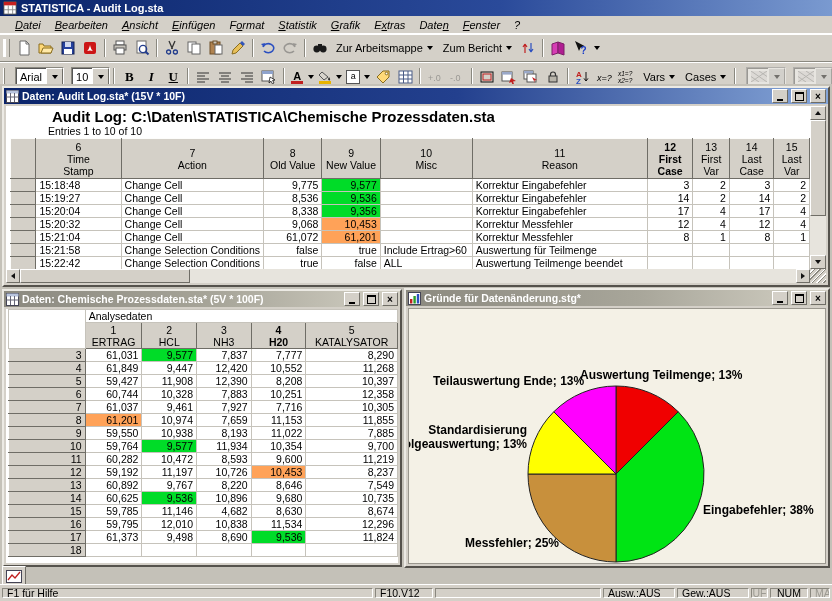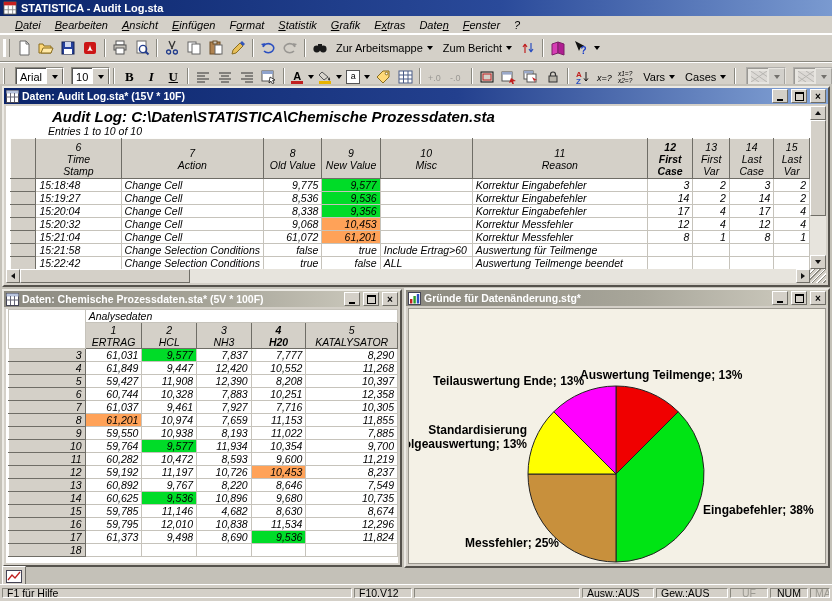--- a/index.html
+++ b/index.html
@@ -40,21 +40,21 @@
     color:#fff;font-weight:bold;font-size:10.5px;white-space:nowrap;overflow:hidden;}
   .wt-active{background:linear-gradient(to right,#0a246a 0%,#23408e 55%,#86a6d8 100%);}
   .wt-inactive{background:linear-gradient(to right,#8b897f 0%,#a8a69a 55%,#d3d0c4 100%);}
   .wt-text{flex:1;overflow:hidden;text-overflow:clip;}
   .win-btn{width:14px;height:12px;flex:0 0 auto;background:#d4d0c8;border:1px solid;
     border-color:#fff #6f6d66 #6f6d66 #fff;position:relative;display:flex;align-items:flex-end;justify-content:center;
     color:#000;font-size:10px;line-height:10px;font-weight:bold;}
   .g-min{width:6px;height:2px;background:#000;margin:0 auto 1px;}
   .g-max{width:7px;height:6px;border:1px solid #000;border-top:2px solid #000;margin:0 auto 1px;}
   .g-close{font-size:10px;line-height:11px;margin:0 auto;}
-  .win-content{position:absolute;left:2px;right:2px;top:18px;bottom:2px;background:#e5e5e5;overflow:hidden;font-style:italic;}
+  .win-content{position:absolute;left:2px;right:2px;top:18px;bottom:2px;background:#e5e5e5;overflow:hidden;}
   
   .sb-btn{background:#d4d0c8;border:1px solid;border-color:#fff #6f6d66 #6f6d66 #fff;
     display:flex;align-items:center;justify-content:center;box-sizing:border-box;}
   .vscroll{position:absolute;top:0;right:0;bottom:14px;width:16px;background:#e7e4dd;}
   .vscroll .up{position:absolute;top:0;left:0;width:16px;height:14px;}
   .vscroll .dn{position:absolute;bottom:0;left:0;width:16px;height:14px;}
   .vscroll .vthumb{position:absolute;top:14px;left:0;width:16px;height:96px;background:#d4d0c8;
     border:1px solid;border-color:#fff #6f6d66 #6f6d66 #fff;box-sizing:border-box;}
   .hscroll{position:absolute;left:0;right:16px;bottom:0;height:14px;background:#e7e4dd;}
   .hscroll .lf{position:absolute;left:0;top:0;width:14px;height:14px;}
@@ -914,16 +914,16 @@
       </svg>
   </div>
 </div>
 
 <div class="statusbar">
   <div class="sb-panel sb-help">F1 für Hilfe</div>
   <div class="sb-panel" style="width:58px;">F10,V12</div>
   <div class="sb-panel" style="width:166px;"></div>
   <div class="sb-panel" style="width:72px;">Ausw.:AUS</div>
   <div class="sb-panel" style="width:72px;">Gew.:AUS</div>
-  <div class="sb-panel sb-gray" style="width:38px;justify-content:center;">UF</div>
+  <div class="sb-panel sb-gray" style="width:17px;justify-content:center;">UF</div>
   <div class="sb-panel" style="width:38px;justify-content:center;">NUM</div>
   <div class="sb-panel sb-gray" style="width:20px;">MA</div>
 </div>
 
 </body></html>

